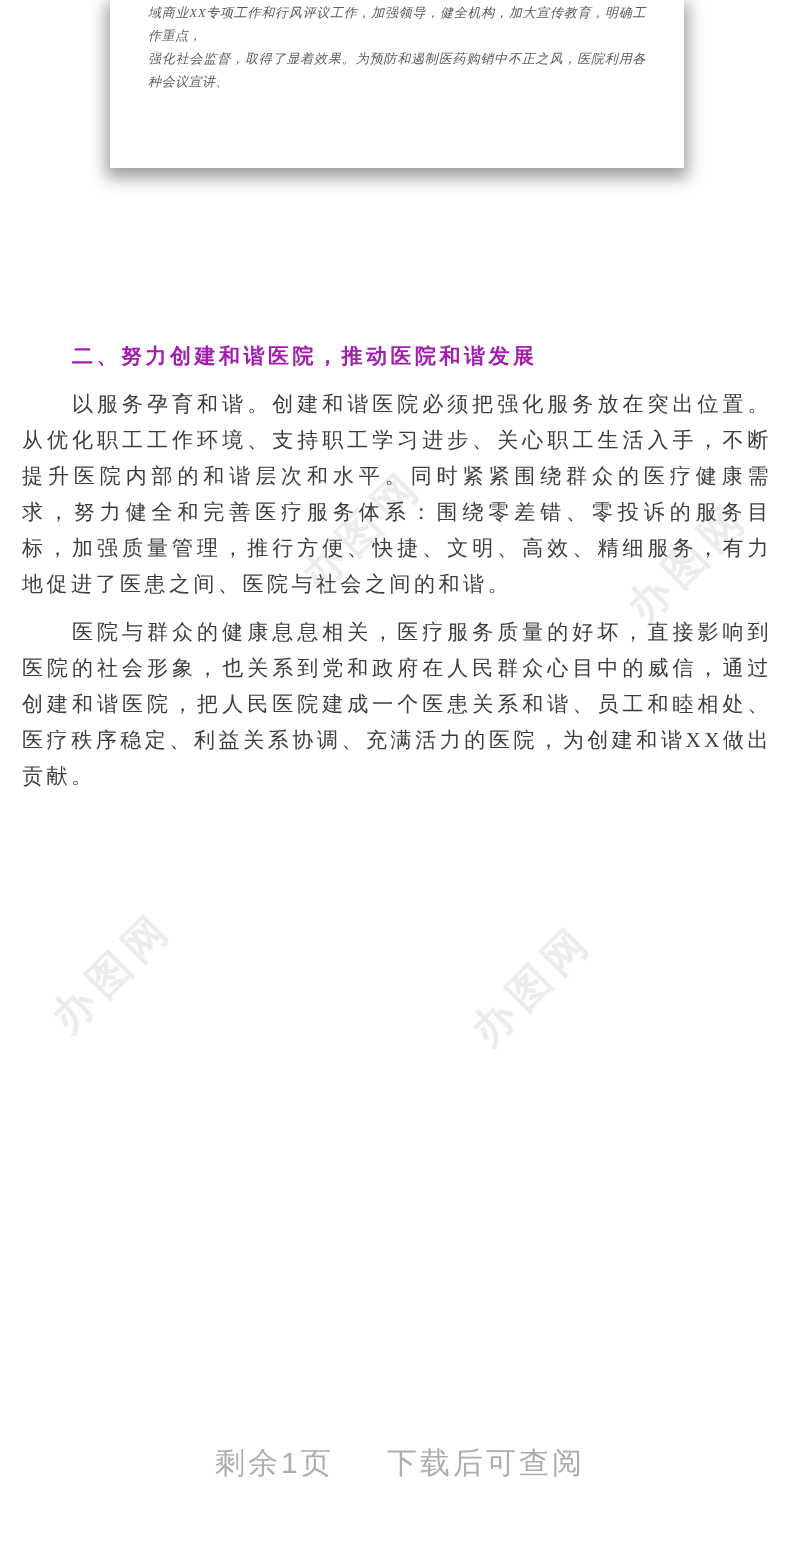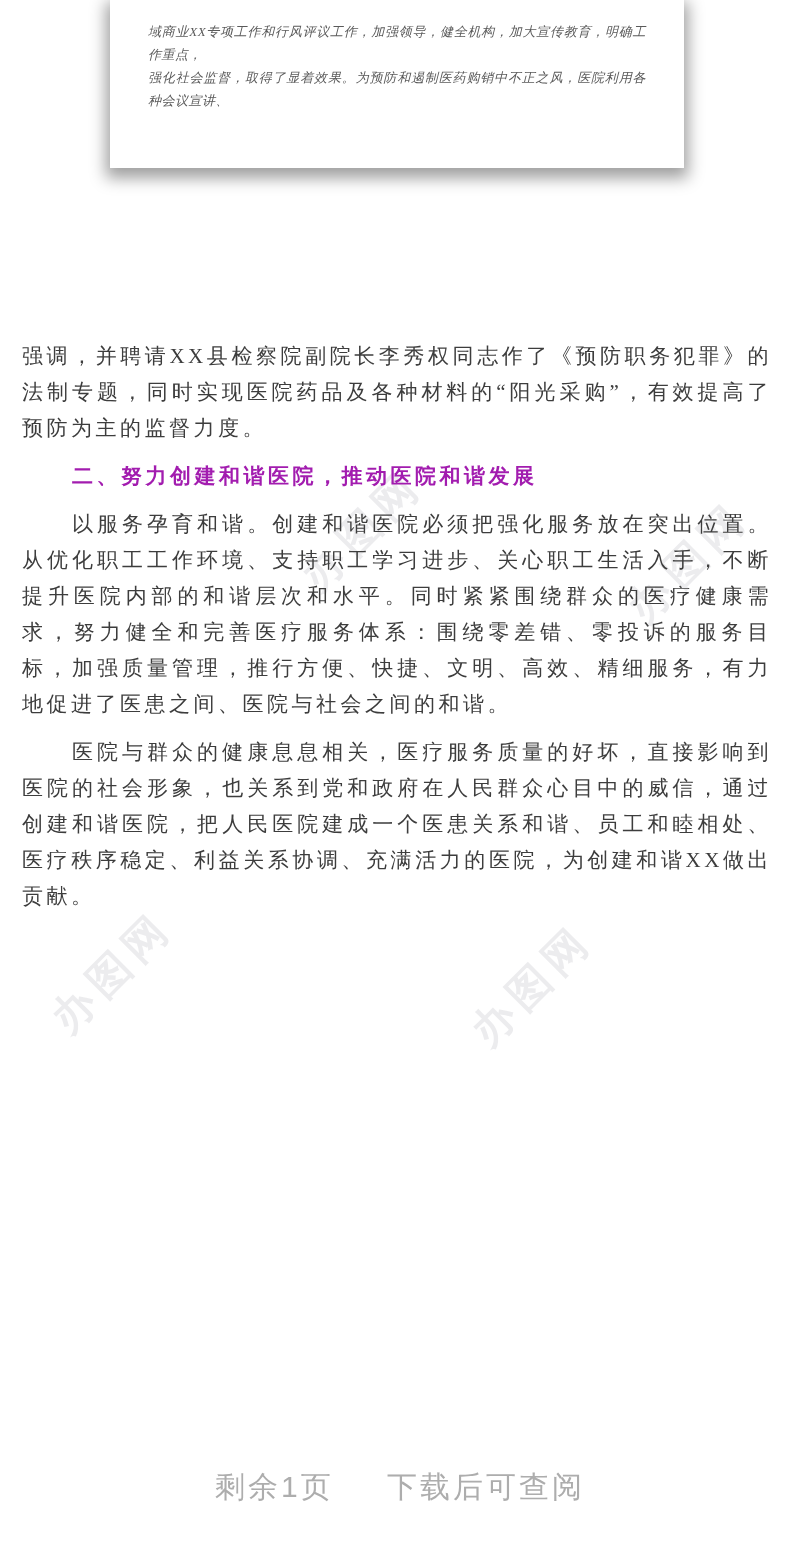--- a/index.html
+++ b/index.html
@@ -20,21 +20,21 @@
     position: absolute;
     left: 110px;
     top: 0;
     width: 574px;
     height: 168px;
     background: #ffffff;
     box-shadow: 0 6px 15px 4px rgba(0,0,0,0.38);
     overflow: hidden;
   }
   .card-inner {
-    margin-top: 20px;
+    margin-top: 1px;
     padding: 0 38px;
     font-size: 13px;
     line-height: 23px;
     letter-spacing: 0.5px;
     color: #5a5a5a;
     text-align: justify;
     font-style: italic;
   }
   .card-inner .card-line { margin: 0; }
 
@@ -84,21 +84,20 @@
   .footer {
     position: absolute;
     left: 0;
     top: 1443px;
     width: 800px;
     text-align: center;
     font-family: "Liberation Sans", "DejaVu Sans", sans-serif;
     font-size: 30px;
     letter-spacing: 3px;
     color: #adadad;
-    margin-top: 24px;
   }
   .footer .hint { margin-left: 42px; }
 </style>
 </head>
 <body>
 
 <div class="watermark-layer">
     <span class="wm" style="left: 362px; top: 530px;">办图网</span>
     <span class="wm" style="left: 688px; top: 562px;">办图网</span>
     <span class="wm" style="left: 112px; top: 972px;">办图网</span>
@@ -106,21 +105,20 @@
   </div>
 
 <div class="preview-card">
   <div class="card-inner">
       <p class="card-line">域商业XX专项工作和行风评议工作，加强领导，健全机构，加大宣传教育，明确工作重点，</p>
       <p class="card-line">强化社会监督，取得了显着效果。为预防和遏制医药购销中不正之风，医院利用各种会议宣讲、</p>
     </div>
 </div>
 
 <div class="doc">
-    <p class="continuation">强调，并聘请XX县检察院副院长李秀权同志作了《预防职务犯罪》的法制专题，同时实现医院药品及各种材料的“阳光采购”，有效提高了预防为主的监督力度。</p>
     <p class="heading">二、努力创建和谐医院，推动医院和谐发展</p>
     <p class="para">以服务孕育和谐。创建和谐医院必须把强化服务放在突出位置。从优化职工工作环境、支持职工学习进步、关心职工生活入手，不断提升医院内部的和谐层次和水平。同时紧紧围绕群众的医疗健康需求，努力健全和完善医疗服务体系：围绕零差错、零投诉的服务目标，加强质量管理，推行方便、快捷、文明、高效、精细服务，有力地促进了医患之间、医院与社会之间的和谐。</p>
     <p class="para">医院与群众的健康息息相关，医疗服务质量的好坏，直接影响到医院的社会形象，也关系到党和政府在人民群众心目中的威信，通过创建和谐医院，把人民医院建成一个医患关系和谐、员工和睦相处、医疗秩序稳定、利益关系协调、充满活力的医院，为创建和谐XX做出贡献。</p>
   </div>
 
 <div class="footer">
   <span>剩余1页</span>
   <span class="hint">下载后可查阅</span>
 </div>
 

